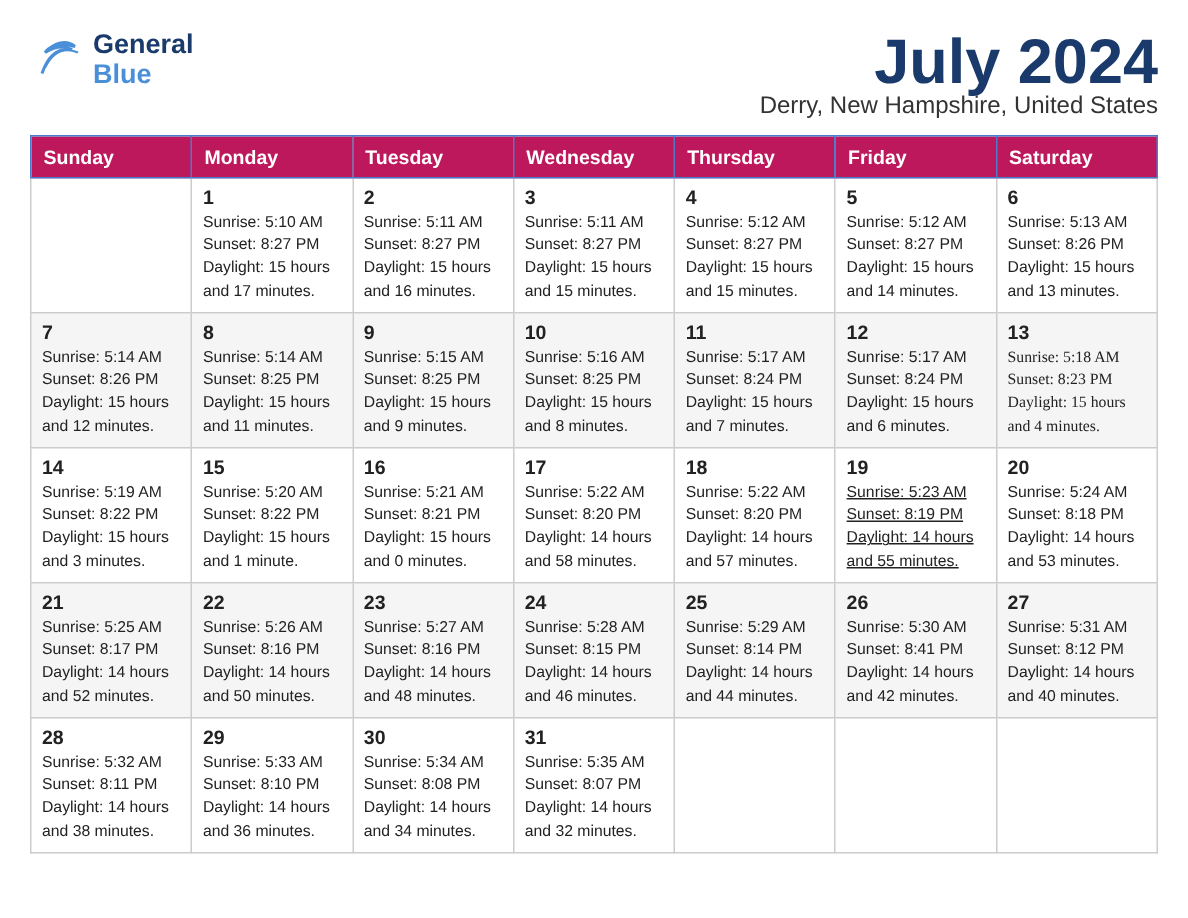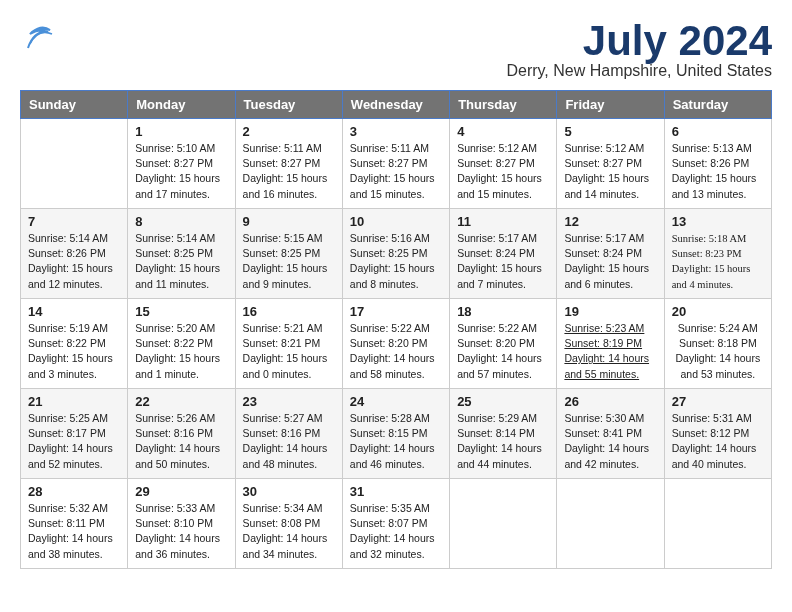--- a/index.html
+++ b/index.html
@@ -28,21 +28,21 @@
     .location-title {
       font-size: 16px;
       color: #333;
     }
     .calendar-table {
       width: 100%;
       border-collapse: collapse;
       border: 1px solid #ccc;
     }
     .calendar-table th {
-      background-color: #737373;
+      background-color: #be185d;
       color: #fff;
       padding: 6px 8px;
       font-size: 13px;
       font-weight: bold;
       text-align: left;
       border: 1px solid #4a7ac8;
     }
     .calendar-table td {
       vertical-align: top;
       padding: 5px 7px;
@@ -101,20 +101,24 @@
   </style>
 </head>
 <body>
 
 <div class="header-area">
   <div class="logo-wrapper">
     <svg class="logo-icon" viewBox="0 0 38 38" xmlns="http://www.w3.org/2000/svg">
       <path d="M8 28 Q14 10 28 12 Q20 8 10 14 Q16 6 30 10 Q22 4 12 12" fill="none" stroke="#4a90d9" stroke-width="2"></path>
       <path d="M10 24 Q18 8 32 14" fill="none" stroke="#4a90d9" stroke-width="1.5"></path>
     </svg>
+    <div class="logo-name">
+      <span class="logo-general">General</span>
+      <span class="logo-blue">Blue</span>
+    </div>
   </div>
   <div class="title-area">
     <div class="month-title">July 2024</div>
     <div class="location-title">Derry, New Hampshire, United States</div>
   </div>
 </div>
 
 <table class="calendar-table">
   <thead>
     <tr>
@@ -262,21 +266,21 @@
         </td>
         <td>
           <span class="day-number">19</span>
           <div class="day-info" style="white-space: pre-line; text-decoration: underline;">Sunrise: 5:23 AM
 Sunset: 8:19 PM
 Daylight: 14 hours
 and 55 minutes.</div>
         </td>
         <td>
           <span class="day-number">20</span>
-          <div class="day-info" style="white-space: pre-line; text-align: center;">Sunrise: 5:24 AM
+          <div class="day-info" style="white-space: pre-line;">Sunrise: 5:24 AM
 Sunset: 8:18 PM
 Daylight: 14 hours
 and 53 minutes.</div>
         </td>
       </tr>
       <tr>
         <td>
           <span class="day-number">21</span>
           <div class="day-info" style="white-space: pre-line;">Sunrise: 5:25 AM
 Sunset: 8:17 PM

